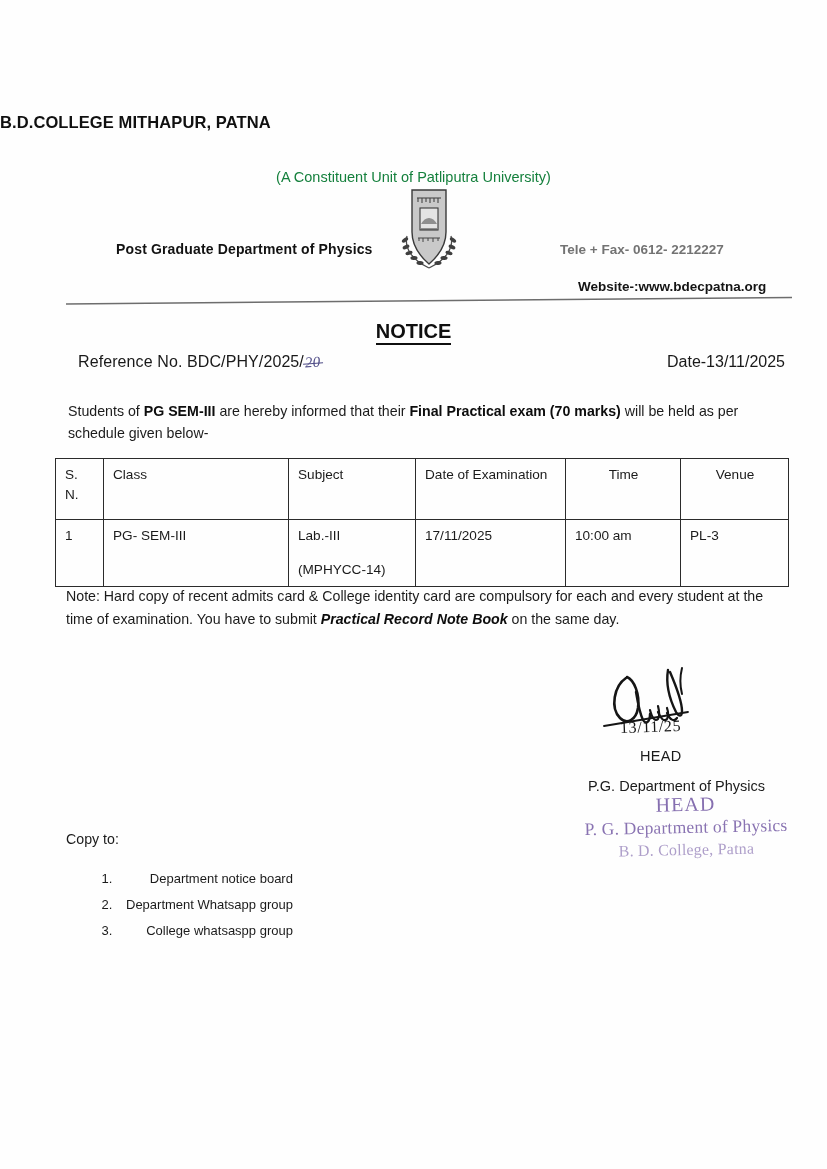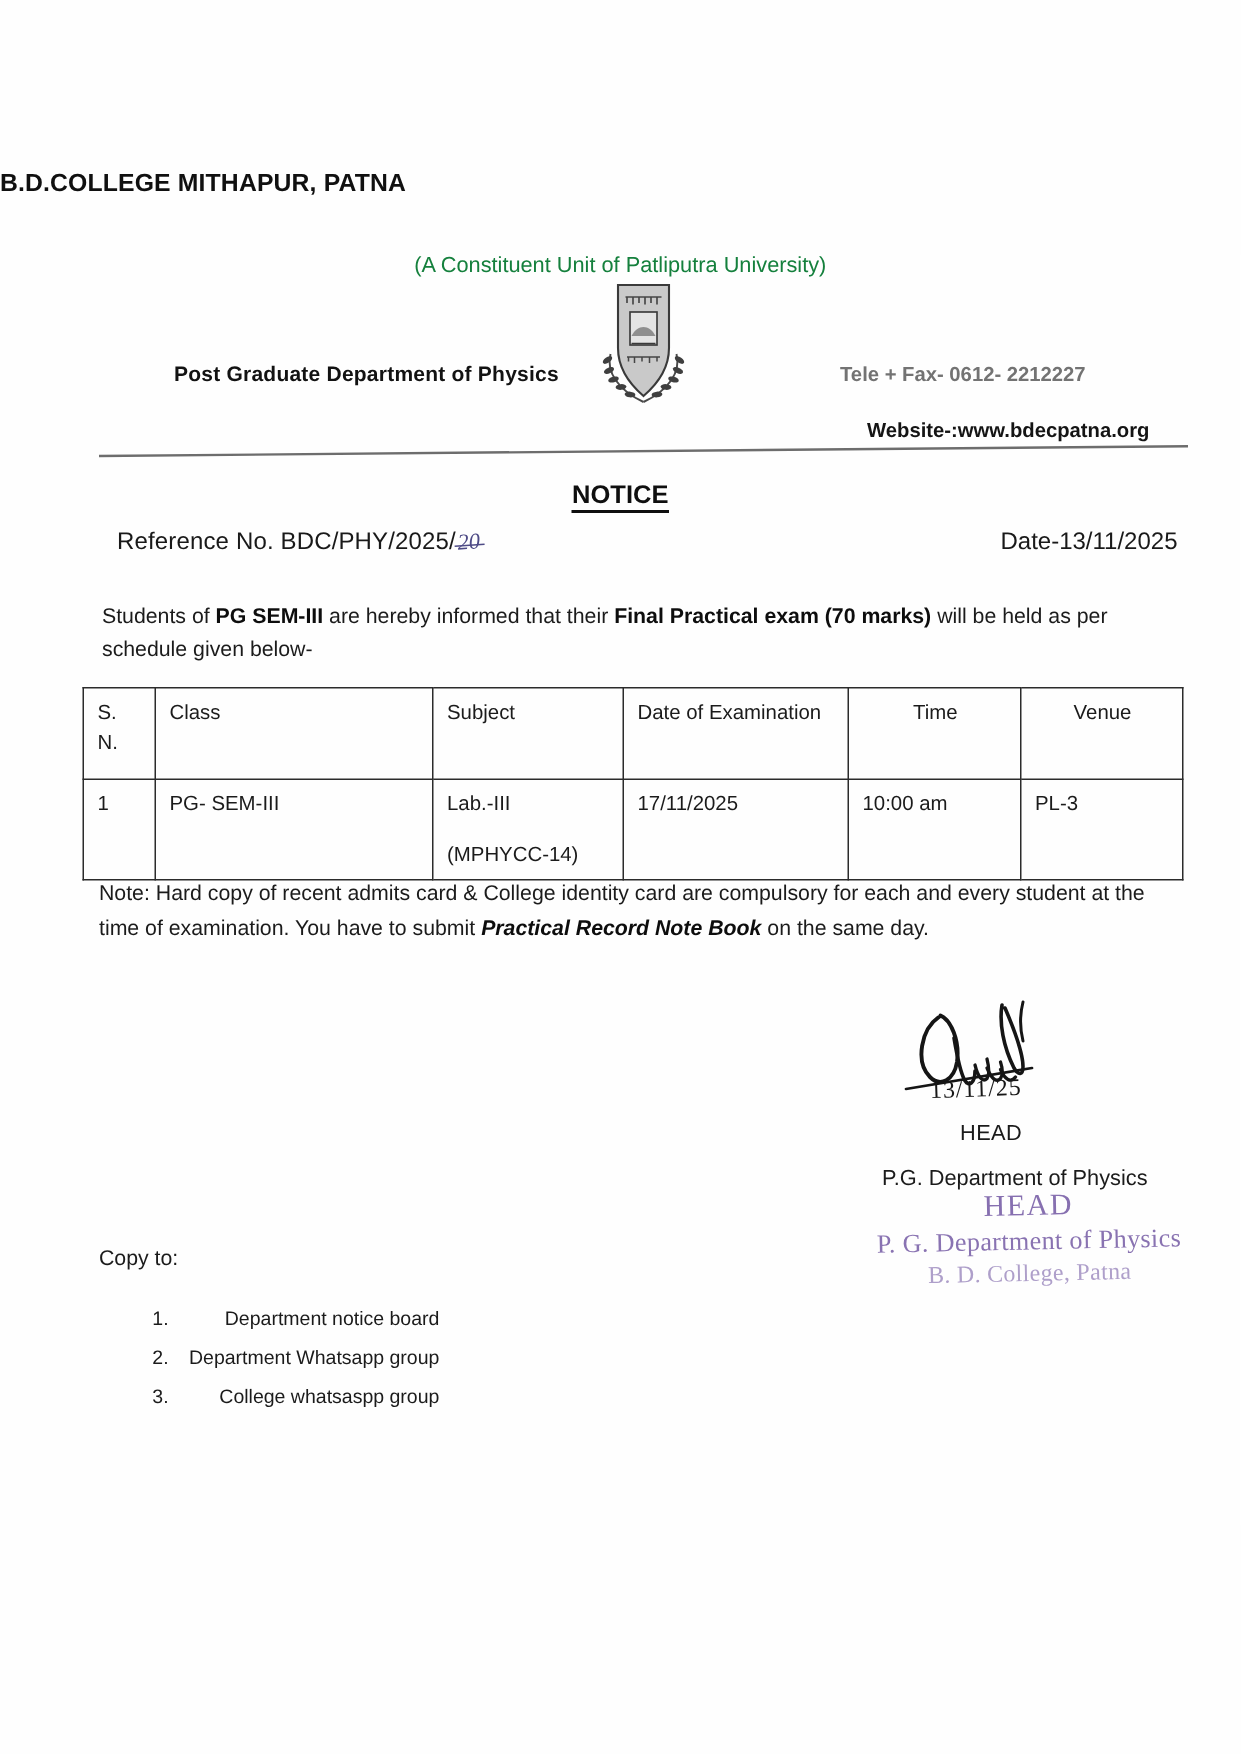--- a/index.html
+++ b/index.html
@@ -72,21 +72,21 @@
   .header-rule {
     left: 66px; top: 296px;
     width: 726px; height: 10px;
   }
   .header-rule svg { display: block; }
 
   
   .notice-title {
     left: 0; right: 0; top: 320px;
     text-align: center;
-    font-size: 17px;
+    font-size: 20px;
     font-weight: bold;
     color: #0f0f0f;
   }
   .notice-title span {
     border-bottom: 2px solid #0f0f0f;
     padding-bottom: 1px;
   }
 
   
   .ref-line {

